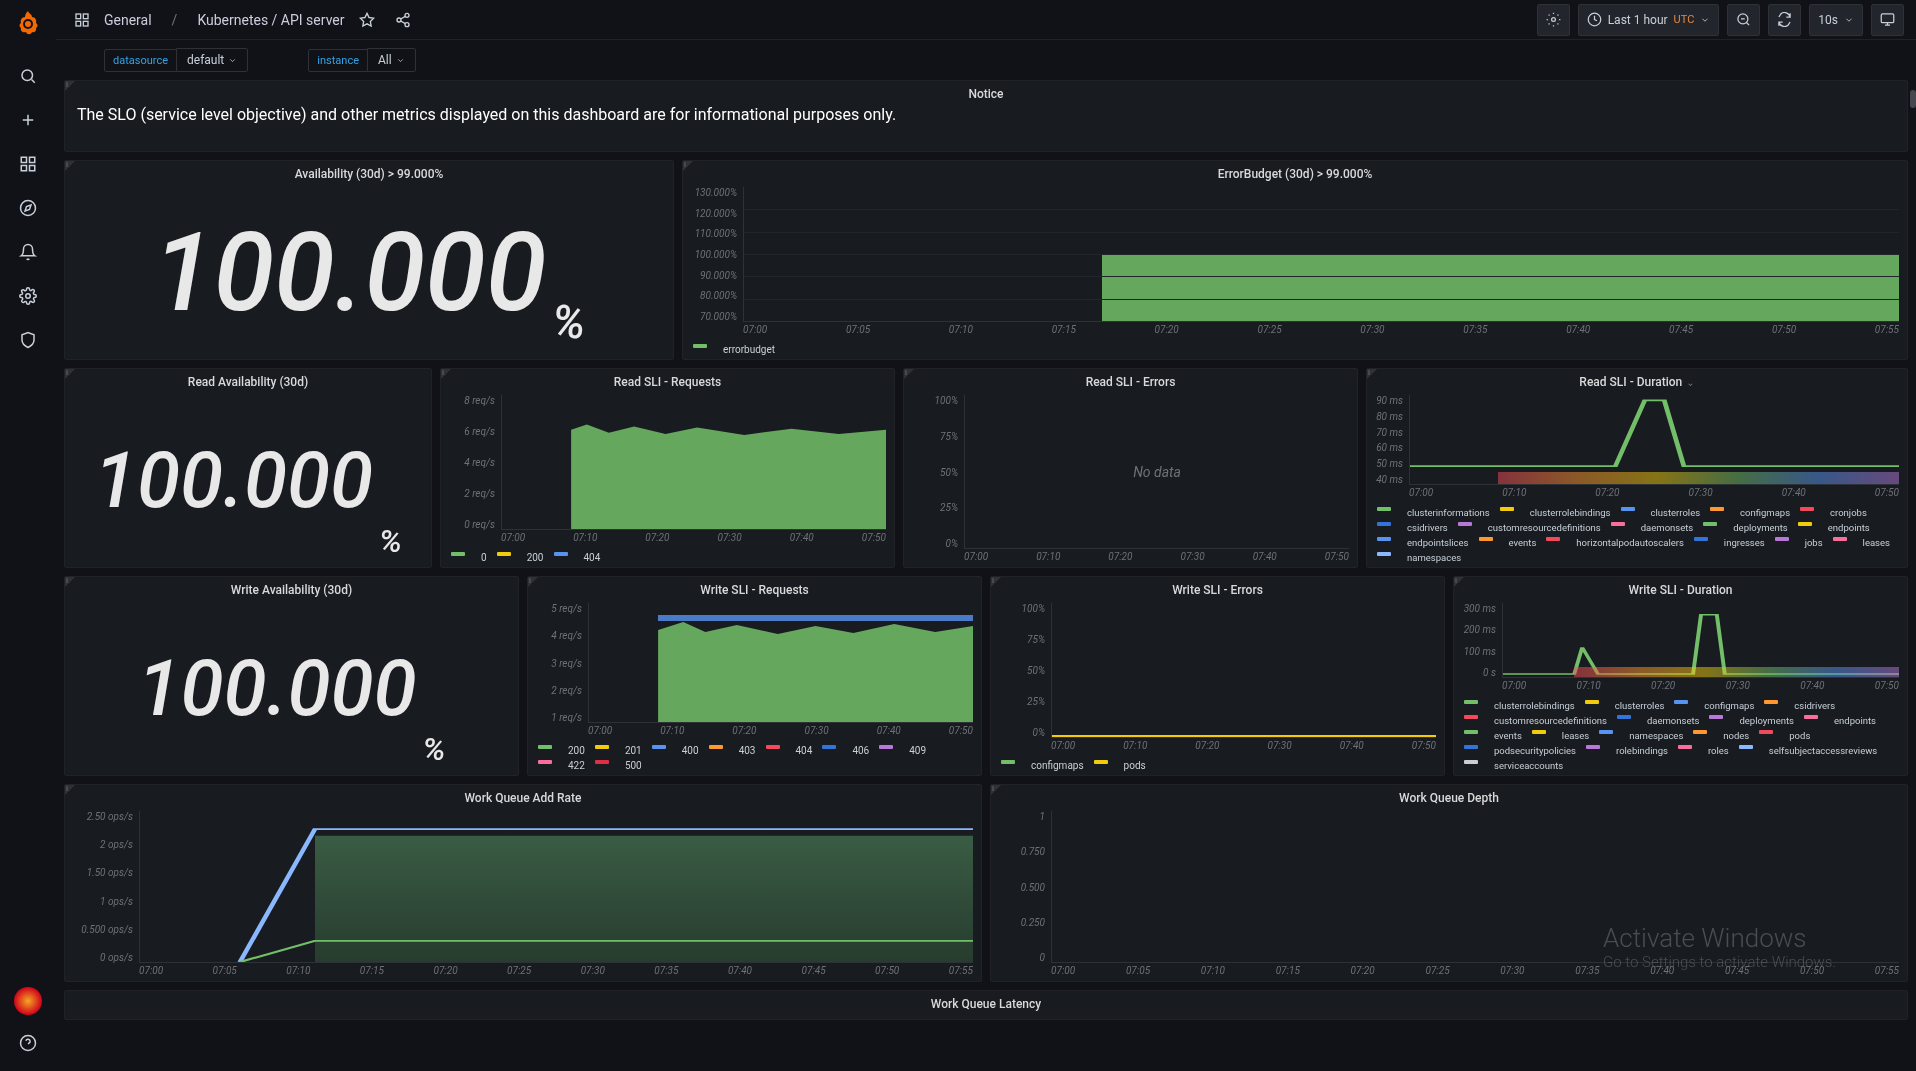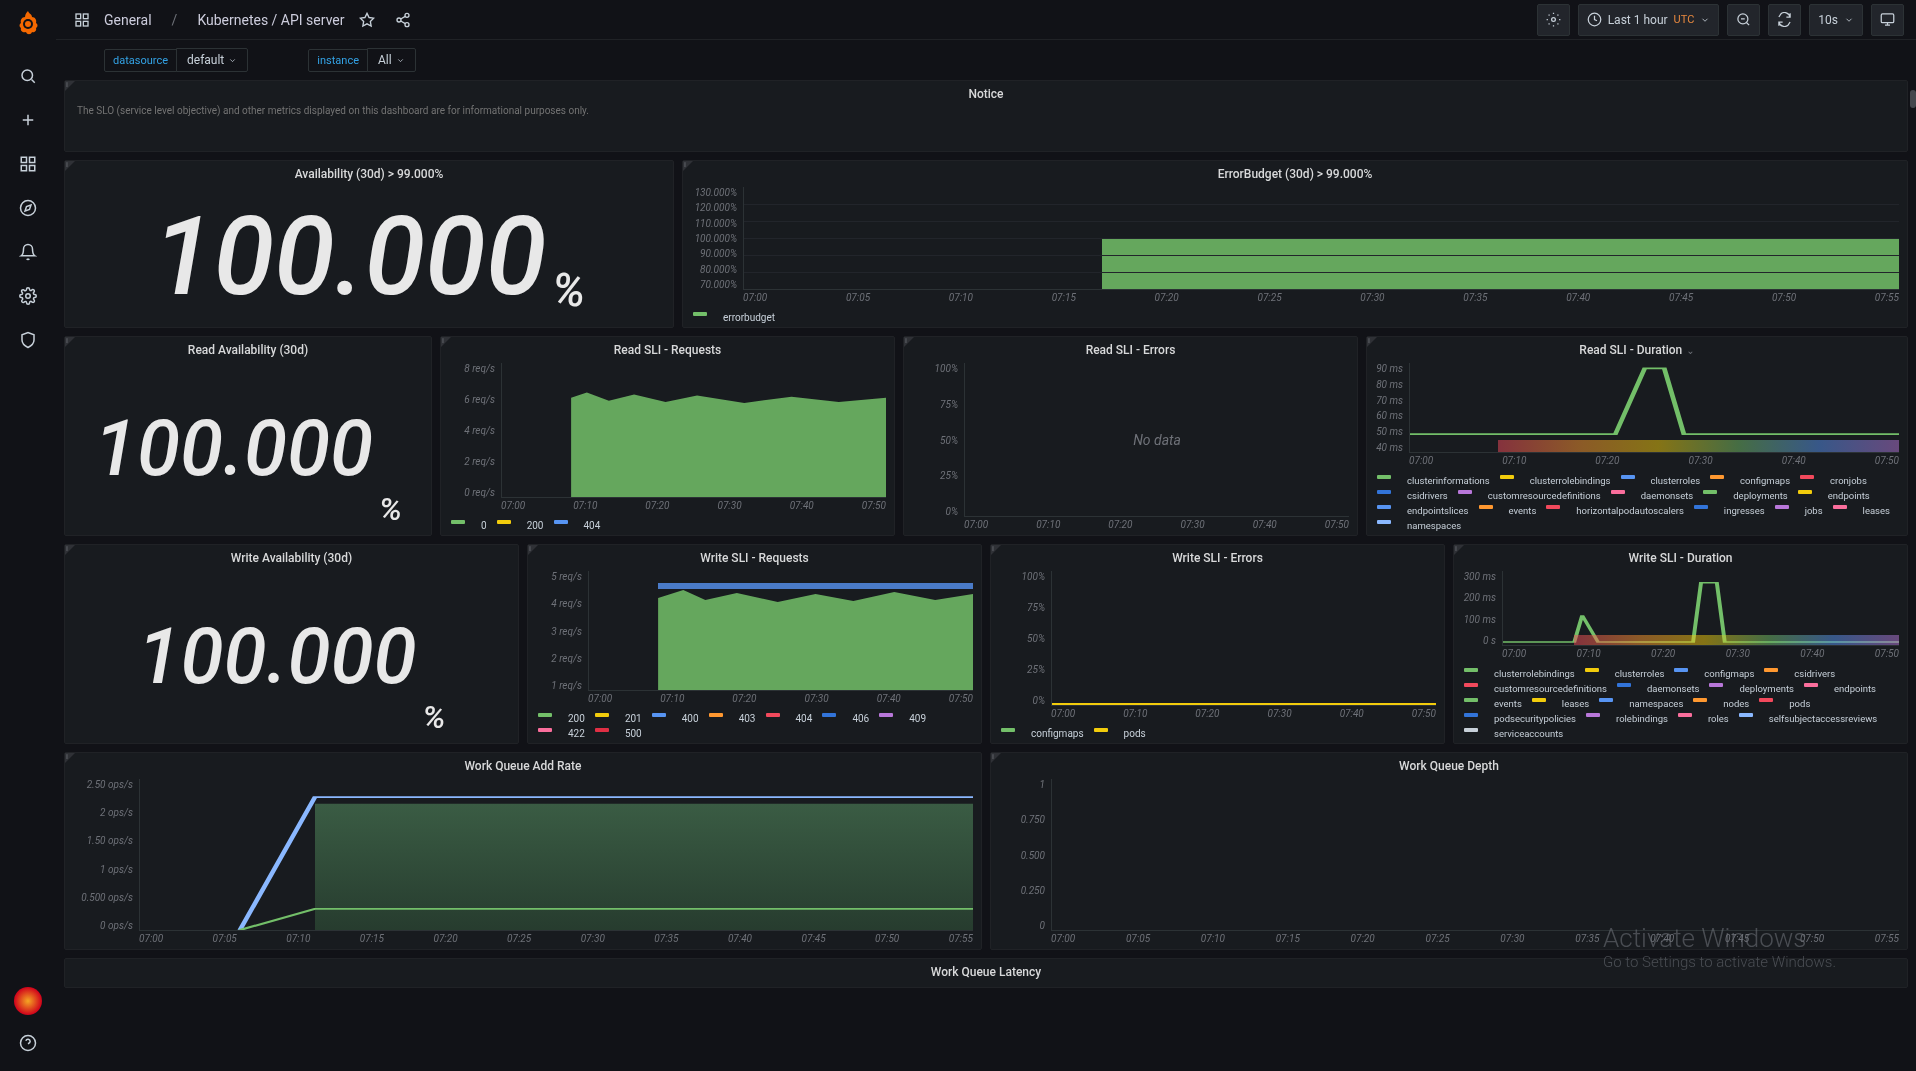--- a/index.html
+++ b/index.html
@@ -118,21 +118,21 @@
 .panel-title {
   text-align: center;
   font-size: 12px;
   font-weight: 500;
   color: #d8d9da;
   padding: 6px 0;
 }
 .panel-title .chev { font-size: 10px; color: #6e7178; margin-left: 4px; }
 .panel-body { flex: 1; position: relative; font-style: italic; }
 
-.notice-text { padding: 4px 12px 8px 12px; font-size: 10px; color: #737373; }
+.notice-text { padding: 4px 12px 8px 12px; font-size: 16px; color: #ffffff; }
 
 .bignum {
   font-size: 110px;
   font-weight: 500;
   color: #e8e8e8;
   text-align: center;
   line-height: 1;
   display: flex;
   align-items: center;
   justify-content: center;
@@ -382,21 +382,21 @@
     <div class="scroll-marker"></div>
 
     <div class="row">
       <div class="panel" style="flex:1; height:72px">
         <div class="panel-corner"></div>
         <div class="panel-title">Notice</div>
         <div class="notice-text" style="margin-top:-6px">The SLO (service level objective) and other metrics displayed on this dashboard are for informational purposes only.</div>
       </div>
     </div>
 
-    <div class="row" style="height:168px">
+    <div class="row" style="height:200px">
       <div class="panel" style="width:610px">
         <div class="panel-corner"></div>
         <div class="panel-title">Availability (30d) &gt; 99.000%</div>
         <div class="panel-body">
           <div class="bignum">
             <span>100.000</span>
               <span class="pct">%</span>
           </div>
         </div>
       </div>

